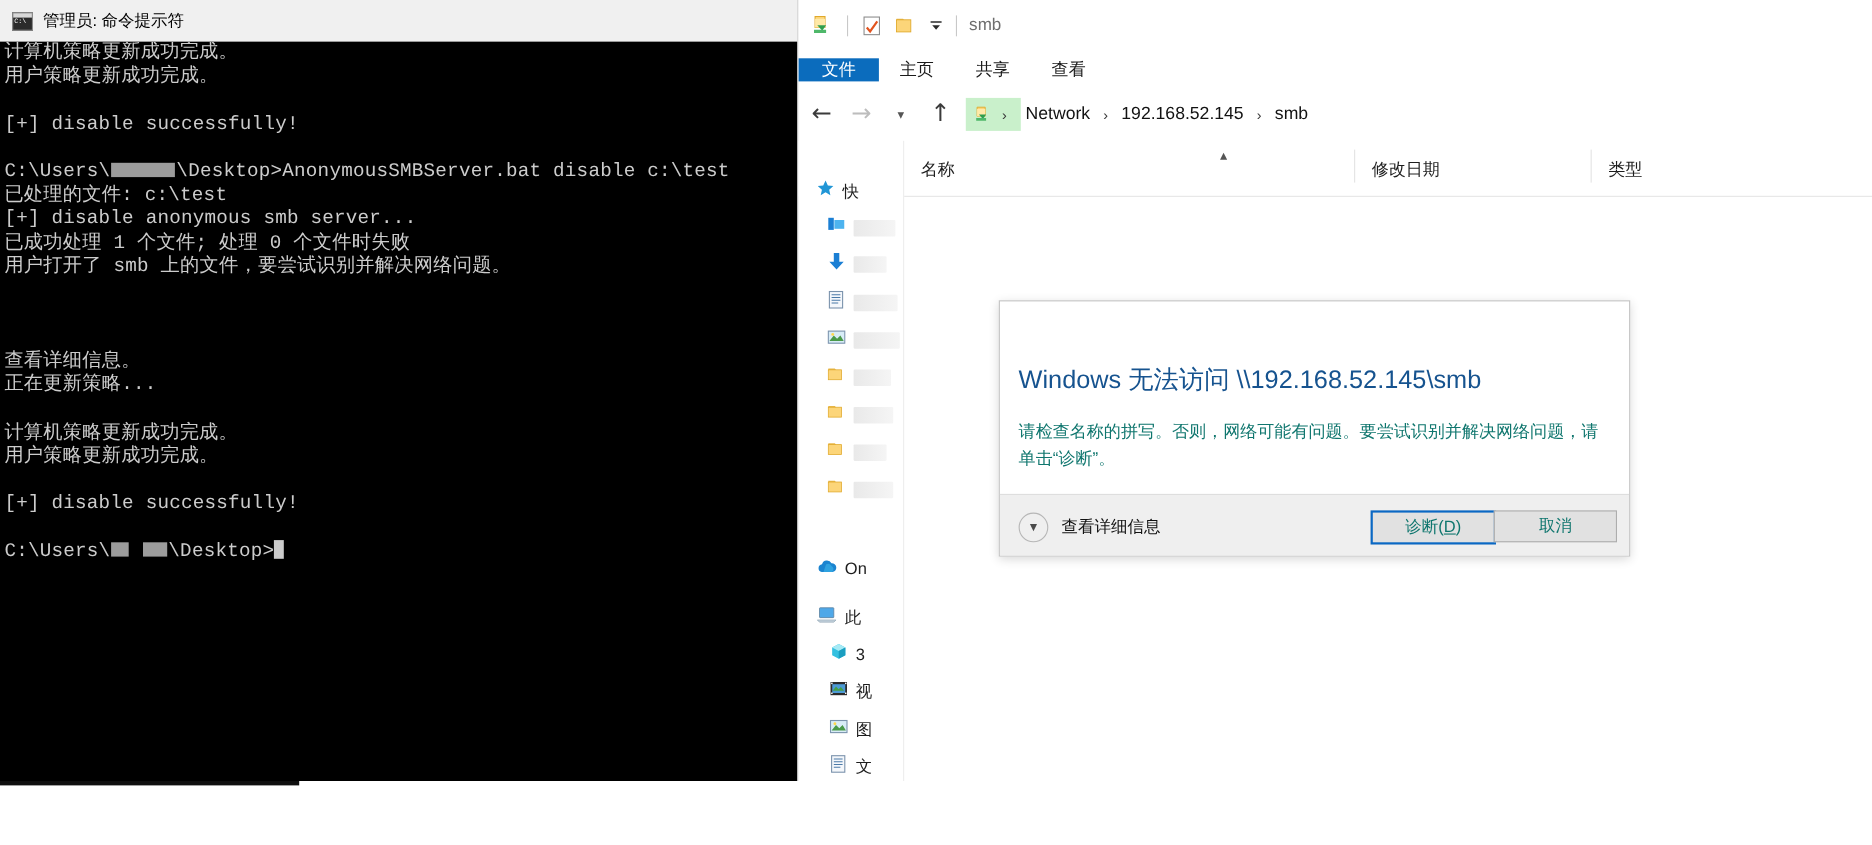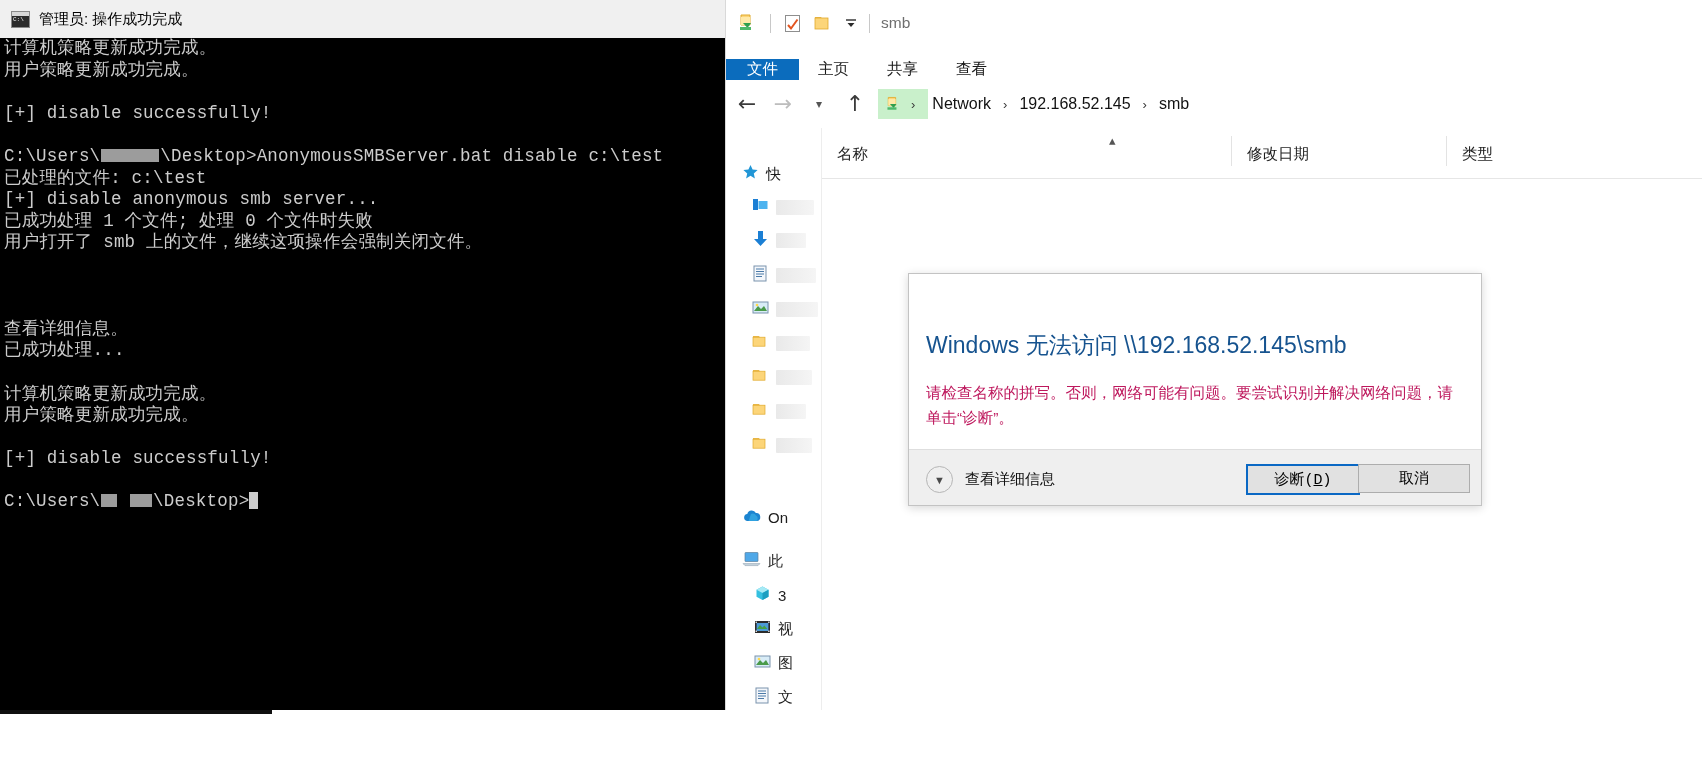--- a/index.html
+++ b/index.html
@@ -41,21 +41,21 @@
   .exp-titlebar{position:absolute;left:0;top:0;width:977px;height:46px;background:#fff;display:flex;align-items:center;}
   .qat{display:flex;align-items:center;margin-left:11px;gap:0;}
   .icon-folder-down{width:22px;height:22px;position:relative;flex:none;}
   .sep-v{width:1px;height:19px;background:#c8c8c8;margin:0 11px;}
   .icon-props{width:21px;height:21px;flex:none;}
   .icon-newfolder{width:20px;height:20px;margin-left:9px;flex:none;}
   .icon-caret-dn{margin-left:12px;width:14px;height:14px;flex:none;}
   .exp-title-text{font-size:15.5px;color:#6e6e6e;margin-left:0;}
 
   
-  .exp-ribbon{position:absolute;left:0;top:46px;width:977px;height:34px;background:#fff;display:flex;align-items:flex-end;border-bottom:1px solid #e2e2e2;}
+  .exp-ribbon{position:absolute;left:0;top:46px;width:977px;height:34px;background:#fff;display:flex;align-items:center;border-bottom:1px solid #e2e2e2;}
   .rtab{display:flex;align-items:center;justify-content:center;font-size:15.5px;color:#1a1a1a;padding:0 19px;cursor:default;}
   .rtab.file{background:#0b6cbd;color:#fff;padding:0 21px;}
 
   
   .exp-addr{position:absolute;left:0;top:80px;width:977px;height:48px;background:#fff;display:flex;align-items:center;}
   .navbtn{width:30px;height:30px;display:flex;align-items:center;justify-content:center;margin-left:6px;}
   .arrow{font-size:22px;line-height:22px;color:#3b3b3b;font-family:"DejaVu Sans",sans-serif;}
   .arrow.dim{color:#bdbdbd;}
   .chev-sm{font-size:12px;color:#555;}
   .crumbbox{display:flex;align-items:center;height:30px;margin-left:8px;flex:1;}
@@ -87,63 +87,63 @@
   .dlg{
     position:absolute;left:908px;top:273px;width:572px;height:231px;
     background:#fff;border:1px solid #c3c3c3;
     box-shadow:0 2px 9px rgba(0,0,0,0.16);
   }
   .dlg-head{position:relative;height:44px;}
   .dlg-caption{position:absolute;left:17px;top:14px;font-size:14.5px;color:#6d6d6d;}
   .dlg-close{position:absolute;right:6px;top:6px;width:42px;height:30px;display:flex;align-items:center;justify-content:center;font-size:18px;color:#5a5a5a;font-family:"DejaVu Sans",sans-serif;}
   .dlg-body{position:absolute;left:0;top:44px;width:572px;height:131px;background:#fff;}
   .dlg-h1{position:absolute;left:17px;top:12px;font-size:23px;color:#16538f;line-height:30px;white-space:nowrap;}
-  .dlg-p{position:absolute;left:17px;top:62px;width:538px;font-size:15.5px;color:#be185d;line-height:25px;}
+  .dlg-p{position:absolute;left:17px;top:62px;width:538px;font-size:15.5px;color:#0f766e;line-height:25px;}
   .dlg-foot{position:absolute;left:0;top:175px;width:572px;height:55px;background:#efefef;border-top:1px solid #dedede;}
   .dlg-expander{position:absolute;left:17px;top:16px;display:flex;align-items:center;}
   .exp-circle{width:25px;height:25px;border-radius:50%;border:1px solid #b6b6b6;display:flex;align-items:center;justify-content:center;color:#4a4a4a;font-size:11px;flex:none;}
   .exp-text{font-size:15px;color:#111;margin-left:12px;}
   .dlg-btn{
     position:absolute;top:14px;height:27px;min-width:110px;
     background:#e1e1e1;border:1px solid #adadad;
-    font-size:15px;color:#000000;display:flex;align-items:center;justify-content:center;
-    font-family:Liberation Mono, monospace;
+    font-size:15px;color:#0f766e;display:flex;align-items:center;justify-content:center;
+    font-family:Liberation Sans, sans-serif;
   }
   .dlg-btn.primary{right:121px;border:2px solid #0a68c4;background:#e1e1e1;}
   .dlg-btn.secondary{right:11px;}
   .ul{text-decoration:underline;}
 </style>
 </head>
 <body>
 
 <div class="screen">
 
   <div class="desktop-strip"></div>
 
   <div class="cmd-win">
     <div class="cmd-title">
       <span class="cmd-ico"></span>
-      <span class="cmd-title-text">管理员: 操作成功完成</span>
+      <span class="cmd-title-text">管理员: 命令提示符</span>
     </div>
     <div class="cmd-body" id="cmdBody">
         <div class="cmd-line">计算机策略更新成功完成。</div>
         <div class="cmd-line">用户策略更新成功完成。</div>
         <div class="cmd-line blank">&nbsp;</div>
         <div class="cmd-line">[+] disable successfully!</div>
         <div class="cmd-line blank">&nbsp;</div>
         <div class="cmd-line"><span>C:\Users\</span><span class="redact"></span><span>\Desktop&gt;AnonymousSMBServer.bat disable c:\test</span></div>
         <div class="cmd-line">已处理的文件: c:\test</div>
         <div class="cmd-line">[+] disable anonymous smb server...</div>
         <div class="cmd-line">已成功处理 1 个文件; 处理 0 个文件时失败</div>
-        <div class="cmd-line">用户打开了 smb 上的文件，继续这项操作会强制关闭文件。</div>
+        <div class="cmd-line">用户打开了 smb 上的文件，要尝试识别并解决网络问题。</div>
         <div class="cmd-line blank">&nbsp;</div>
         <div class="cmd-line blank">&nbsp;</div>
         <div class="cmd-line blank">&nbsp;</div>
         <div class="cmd-line">查看详细信息。</div>
-        <div class="cmd-line">已成功处理...</div>
+        <div class="cmd-line">正在更新策略...</div>
         <div class="cmd-line blank">&nbsp;</div>
         <div class="cmd-line">计算机策略更新成功完成。</div>
         <div class="cmd-line">用户策略更新成功完成。</div>
         <div class="cmd-line blank">&nbsp;</div>
         <div class="cmd-line">[+] disable successfully!</div>
         <div class="cmd-line blank">&nbsp;</div>
         <div class="cmd-line"><span>C:\Users\</span><span class="redact xs"></span> <span class="redact sm"></span><span>\Desktop&gt;</span><span class="cursor"></span></div>
       </div>
     <div class="cmd-taskbar">
       <div class="cmd-taskbar-line"></div>

